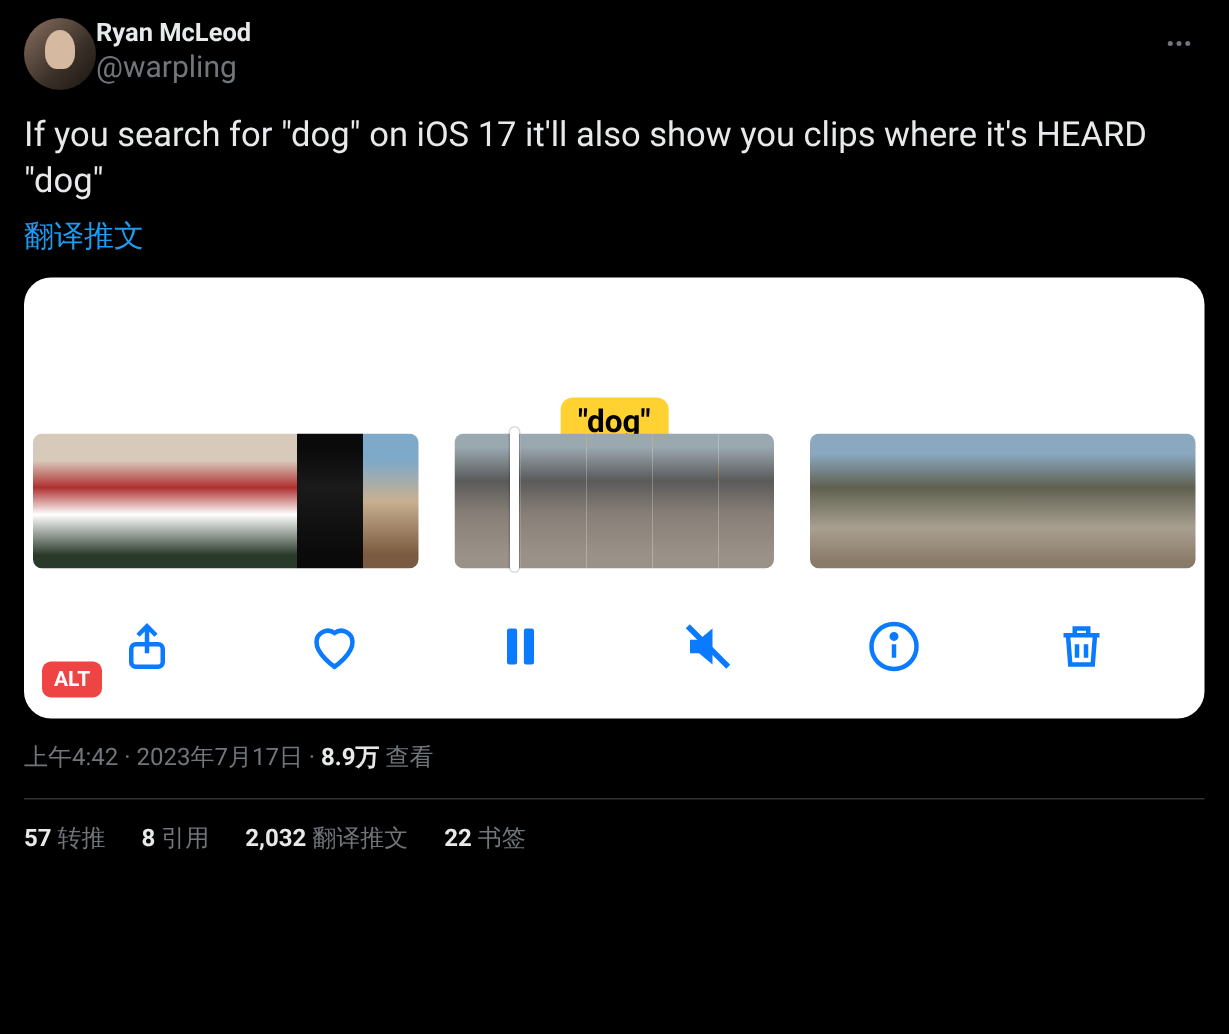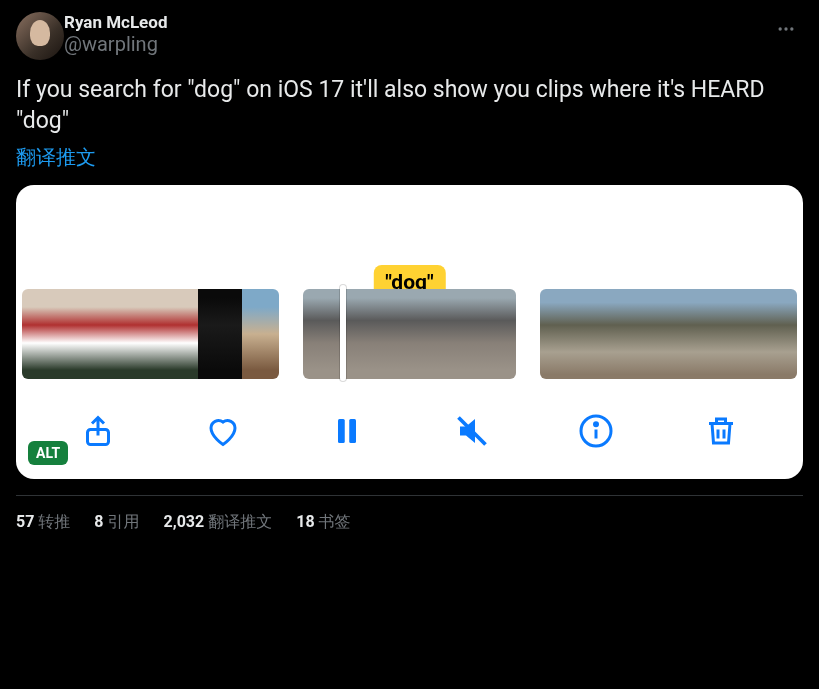--- a/index.html
+++ b/index.html
@@ -139,21 +139,21 @@
     width: 44px; height: 44px;
     display: flex; align-items: center; justify-content: center;
     color: #0a7aff;
     cursor: pointer;
   }
   .ctrl svg { width: 36px; height: 36px; }
   .alt-badge {
     position: absolute;
     left: 12px;
     bottom: 14px;
-    background: #15803d;
+    background: #ef4444;
     color: #fff;
     font-size: 14px;
     font-weight: 700;
     padding: 4px 8px;
     border-radius: 6px;
   }
   .meta-line {
     margin-top: 16px;
     font-size: 16px;
     color: #71767b;
@@ -263,31 +263,37 @@
       <div class="ctrl">
         <svg viewBox="0 0 24 24" fill="none" stroke="currentColor" stroke-width="2">
           <path d="M4 7h16M9 7V4h6v3M6 7l1 13h10l1-13M10 11v6M14 11v6"></path>
         </svg>
       </div>
     </div>
 
     <div class="alt-badge">ALT</div>
   </div>
 
+  <div class="meta-line">
+    <span>上午4:42</span> ·
+    <span>2023年7月17日</span> ·
+    <span class="views-count">8.9万</span>
+    <span>查看</span>
+  </div>
 
   <div class="divider"></div>
 
   <div class="stats">
     <div>
       <span class="count">57</span><span>转推</span>
     </div>
     <div>
       <span class="count">8</span><span>引用</span>
     </div>
     <div>
       <span class="count">2,032</span><span>翻译推文</span>
     </div>
     <div>
-      <span class="count">18</span><span>书签</span>
+      <span class="count">22</span><span>书签</span>
     </div>
   </div>
 
 </div>
 
 </body></html>

